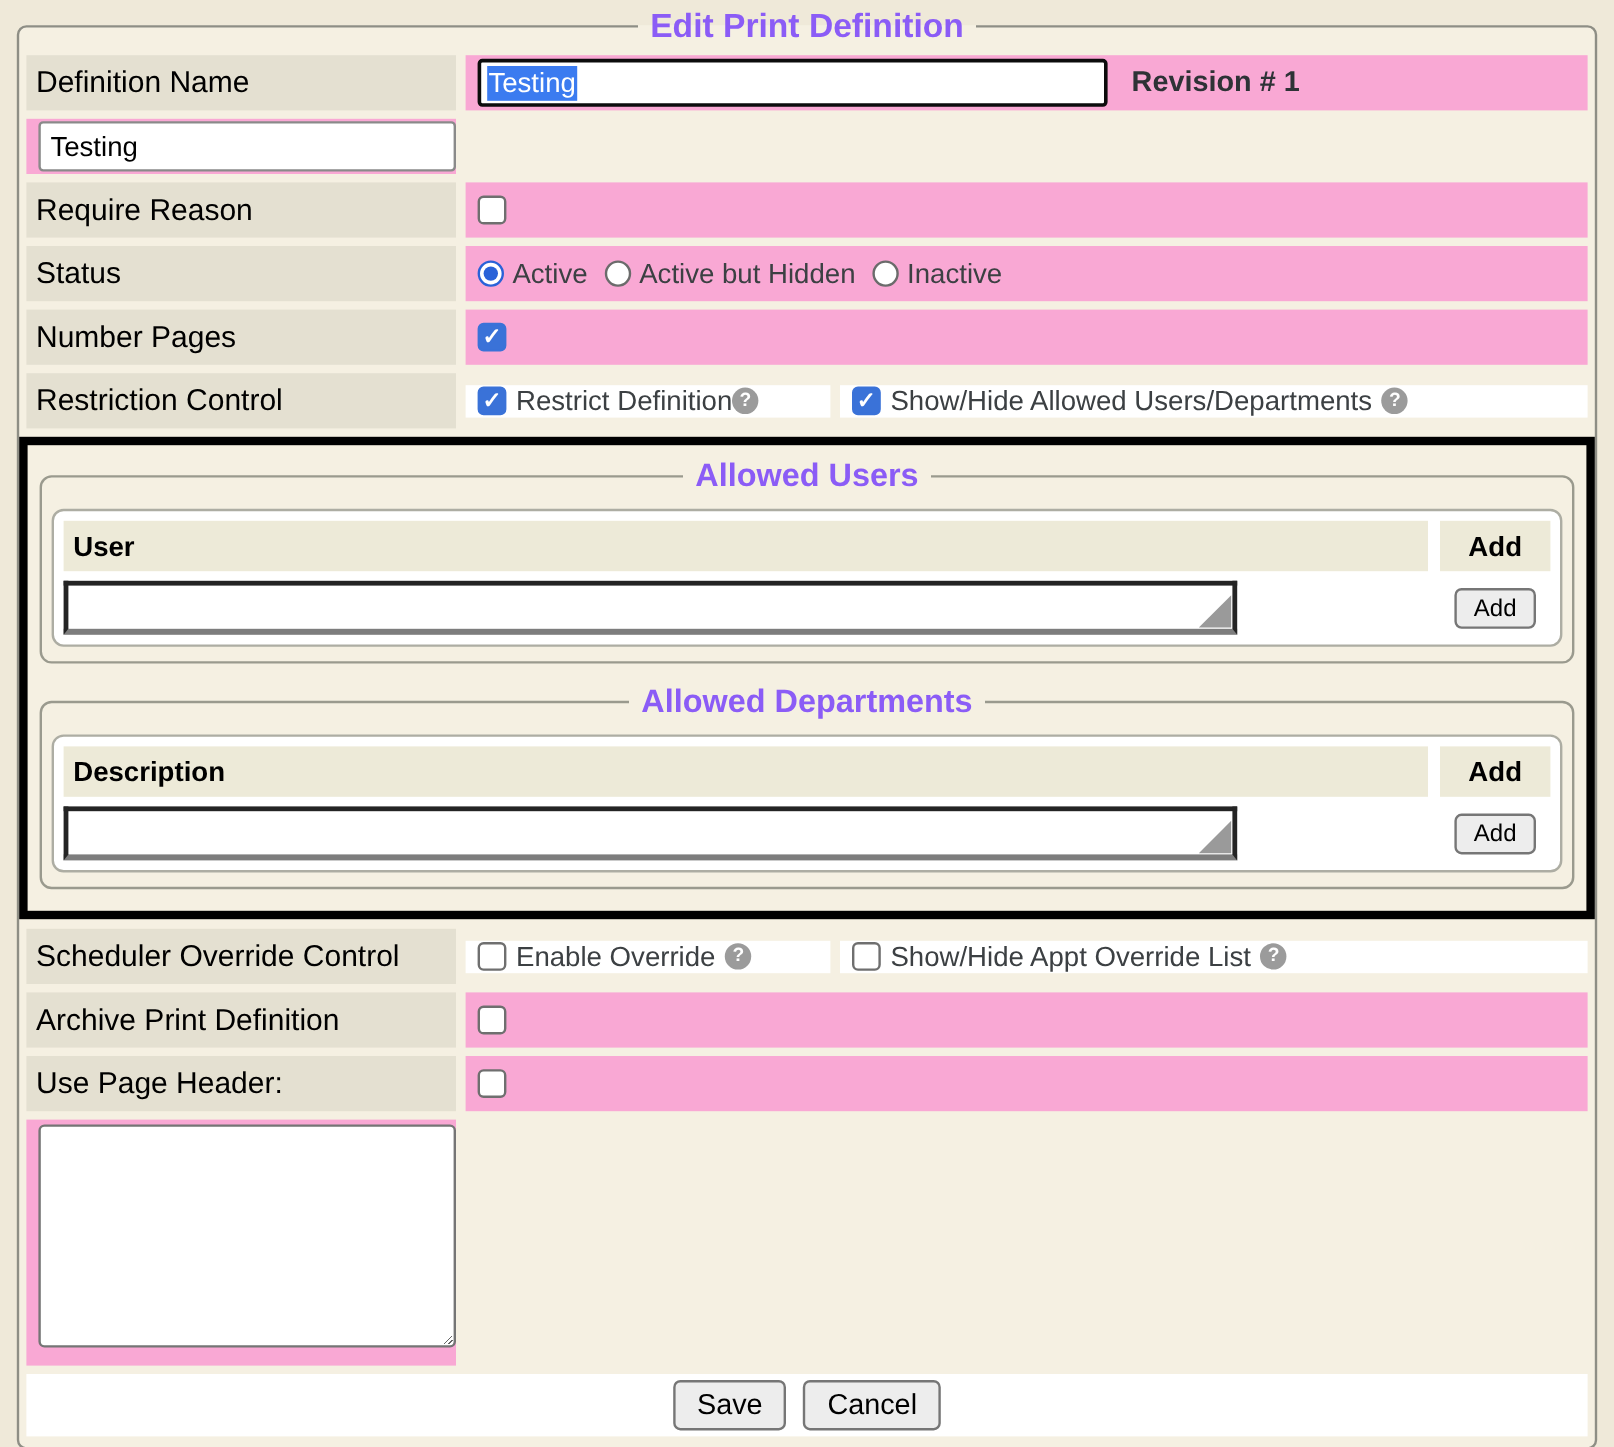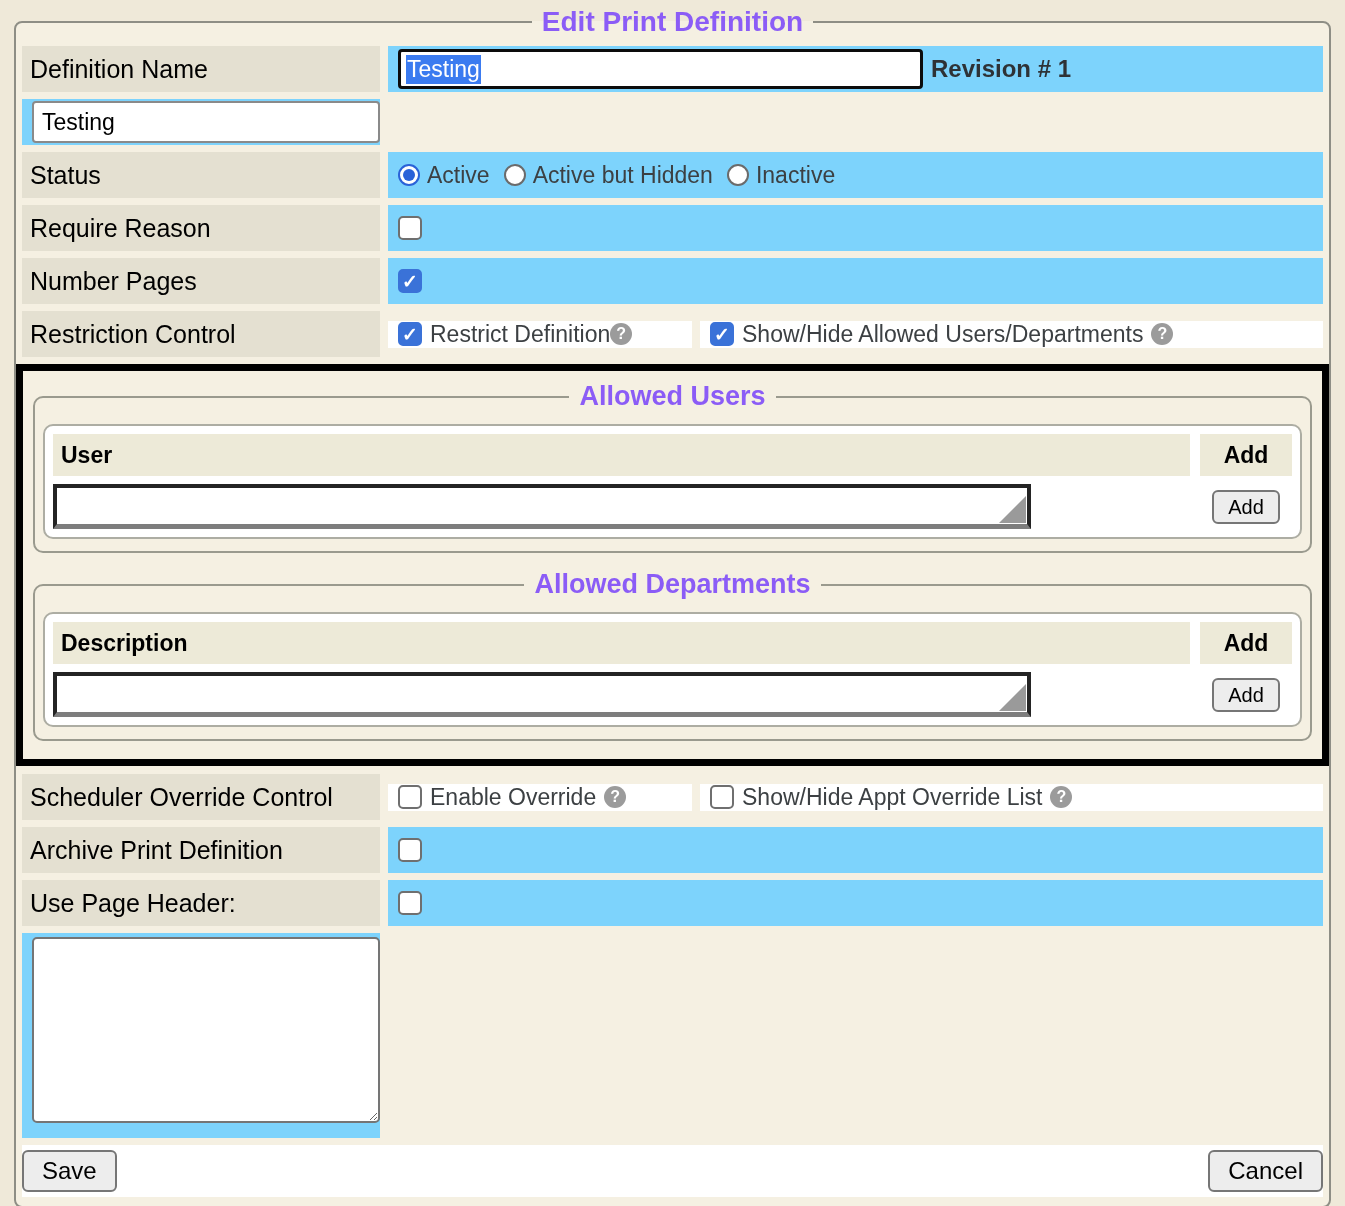--- a/index.html
+++ b/index.html
@@ -37,21 +37,21 @@
     min-height: 46px;
   }
   .lbl {
     background: #e4e0d1;
     display: flex; align-items: center;
     padding-left: 8px;
     font-size: 25px;
     color: #000;
   }
   .val {
-    background: #7dd3fc;
+    background: #f9a8d4;
     display: flex; align-items: center;
     padding-left: 10px;
     font-size: 23px;
   }
   .val.split {
     background: transparent;
     padding: 0;
     display: grid;
     grid-template-columns: 304px 1fr;
     column-gap: 8px;
@@ -206,26 +206,26 @@
   }
   .btn.small { font-size: 20px; padding: 3px 14px; }
 
   .row.alert-row { min-height: 205px; }
   .row.alert-row .val { align-items: flex-start; padding-top: 2px; }
 
   .buttons-row {
     grid-column: 1 / -1;
     background: #fff;
     min-height: 52px;
-    display: flex; align-items: center; justify-content: space-between;
+    display: flex; align-items: center; justify-content: center;
     gap: 14px;
   }
 
   .gap8 { width: 8px; flex: 0 0 auto; }
-  .revision { font-weight: bold; font-size: 24px; color: #2e3236; margin-left: 8px; white-space: nowrap; }
+  .revision { font-weight: bold; font-size: 24px; color: #2e3236; margin-left: 20px; white-space: nowrap; }
   .radio-group { display: flex; align-items: center; gap: 8px; }
   .radio-item { display: flex; align-items: center; gap: 7px; margin-right: 6px; }
 </style>
 </head>
 <body>
 
 <fieldset class="main">
   <legend>Edit Print Definition</legend>
 
   <div class="row">
@@ -234,47 +234,47 @@
       <div class="input-mock">
         <span class="sel">Testing</span>
       </div>
       <span class="revision">Revision # 1</span>
     </div>
   </div>
 
   <div class="row">
     <div class="val">
       <input class="text" type="text" value="Testing" style="">
+    </div>
+  </div>
+
+  <div class="row">
+    <div class="lbl">Require Reason</div>
+    <div class="val">
+      <span class="cb"></span>
     </div>
   </div>
 
   <div class="row">
     <div class="lbl">Status</div>
     <div class="val">
       <div class="radio-group">
         <span class="radio-item">
           <span class="radio checked"></span>
           <span class="ctl-label">Active</span>
         </span>
         <span class="radio-item">
           <span class="radio"></span>
           <span class="ctl-label">Active but Hidden</span>
         </span>
         <span class="radio-item">
           <span class="radio"></span>
           <span class="ctl-label">Inactive</span>
         </span>
       </div>
-    </div>
-  </div>
-
-  <div class="row">
-    <div class="lbl">Require Reason</div>
-    <div class="val">
-      <span class="cb"></span>
     </div>
   </div>
 
   <div class="row">
     <div class="lbl">Number Pages</div>
     <div class="val">
       <span class="cb checked">✓</span>
     </div>
   </div>
 

